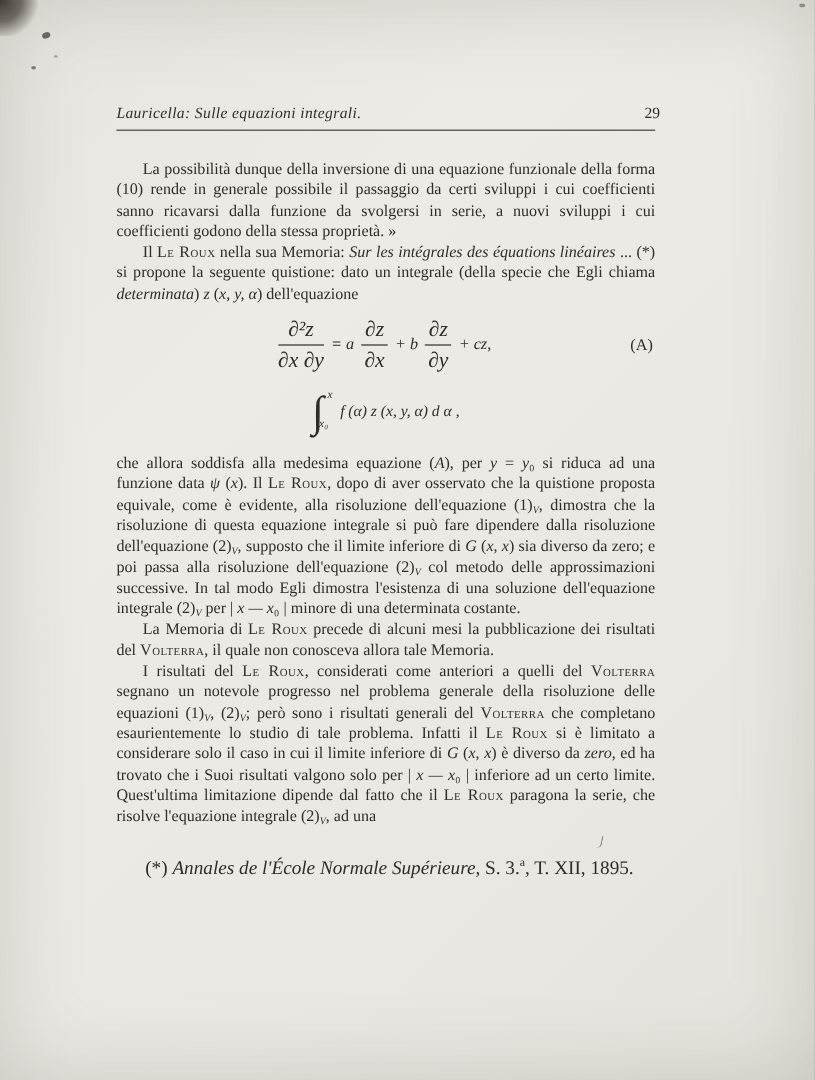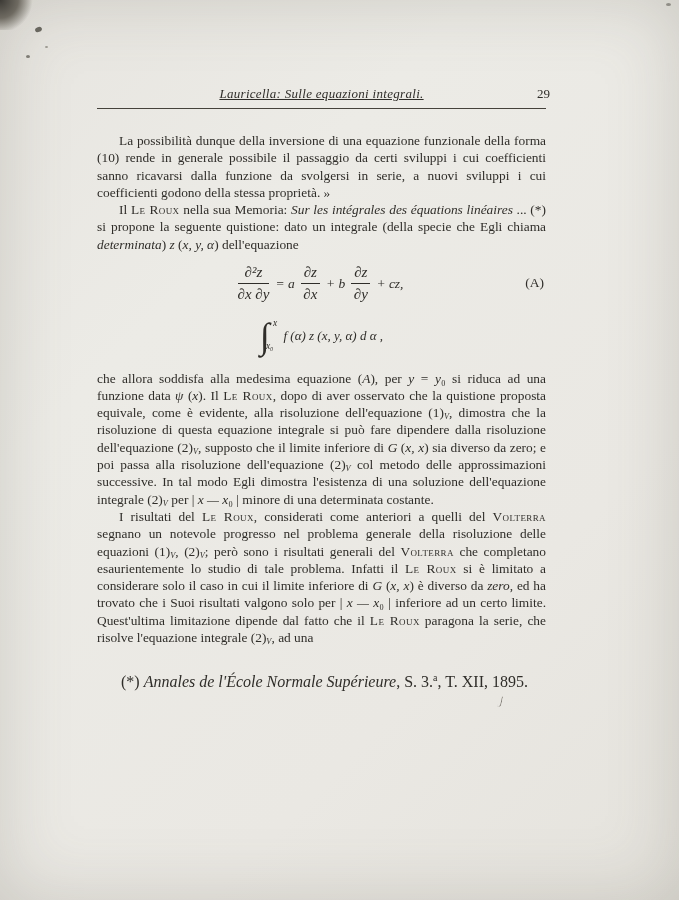--- a/index.html
+++ b/index.html
@@ -28,36 +28,36 @@
   .speck.s4 { right: 8px;  top: 3px;  width: 5px; height: 3px; opacity: .55; }
   .stray-mark {
     position: absolute; left: 498px; top: 696px; width: 3px; height: 11px;
     border-right: 1.5px solid #6a665e; border-radius: 0 0 4px 0;
     transform: rotate(12deg); opacity: .8;
   }
   
   .content { position: absolute; left: 97px; top: 86px; width: 449px; }
   .pg-header { position: relative; height: 18px; }
   .running-title {
-    text-align: center; font-style: italic; font-size: 13px; letter-spacing: .3px; text-decoration: underline;
+    font-style: italic; font-size: 13px; letter-spacing: .3px;
   }
   .page-number { position: absolute; right: -4px; top: 0; font-size: 13px; }
   .header-rule { border: 0; border-top: 1px solid #45423b; margin: 4px 0 0 0; }
   .body-text { margin-top: 23px; font-size: 13.4px; line-height: 17.3px; text-align: justify; }
   .para { margin: 0; }
   .para.indent { text-indent: 22px; }
   .sc { font-variant: small-caps; letter-spacing: .4px; }
   sub { font-size: .62em; vertical-align: -0.3em; line-height: 0; }
   sup { font-size: .62em; line-height: 0; }
   
   .display-eq { position: relative; display: flex; justify-content: center; align-items: center; }
   .display-eq.eq-a   { margin: 10px 0 11px; }
   .display-eq.eq-int { margin: 11px 0 13px; }
   .eq { font-style: italic; font-size: 13.5px; display: inline-flex; align-items: center; }
-  .frac { display: inline-flex; flex-direction: column; text-align: center; font-size: 15px; line-height: 1.25; margin: 0 2px; }
+  .frac { display: inline-flex; flex-direction: column; text-align: center; font-size: 18px; line-height: 1.25; margin: 0 2px; }
   .frac .num { border-bottom: 1px solid #2f2d29; padding: 0 3px 1px; display: block; }
   .frac .den { padding-top: 1px; display: block; }
   .eq-op { padding: 0 4px; white-space: nowrap; }
   .eq-label { position: absolute; right: 2px; top: 50%; transform: translateY(-50%); font-size: 13.5px; }
   .int-group { display: inline-flex; align-items: center; }
   .int-sign { font-size: 36px; font-style: normal; line-height: 40px; }
   .int-limits {
     display: inline-flex; flex-direction: column; justify-content: space-between;
     height: 42px; font-size: 9.5px; font-style: italic; margin-right: 6px;
   }
@@ -121,20 +121,21 @@
           <span class="int-limits">
             <span class="up">x</span>
             <span class="lo">x₀</span>
           </span>
           <span class="int-body">f (α) z (x, y, α) d α ,</span>
         </span>
       </div>
 
       <p class="para">che allora soddisfa alla medesima equazione (<i>A</i>), per <i>y</i> = <i>y</i>₀ si riduca ad una funzione data <i>ψ</i> (<i>x</i>). Il <span class="sc">Le Roux</span>, dopo di aver osservato che la quistione proposta equivale, come è evidente, alla risoluzione dell'equazione (1)<sub><i>V</i></sub>, dimostra che la risoluzione di questa equazione integrale si può fare dipendere dalla risoluzione dell'equazione (2)<sub><i>V</i></sub>, supposto che il limite inferiore di <i>G</i> (<i>x, x</i>) sia diverso da zero; e poi passa alla risoluzione dell'equazione (2)<sub><i>V</i></sub> col metodo delle approssimazioni successive. In tal modo Egli dimostra l'esistenza di una soluzione dell'equazione integrale (2)<sub><i>V</i></sub> per | <i>x — x</i>₀ | minore di una determinata costante.</p>
 
+      <p class="para indent">La Memoria di <span class="sc">Le Roux</span> precede di alcuni mesi la pubblicazione dei risultati del <span class="sc">Volterra</span>, il quale non conosceva allora tale Memoria.</p>
 
       <p class="para indent">I risultati del <span class="sc">Le Roux</span>, considerati come anteriori a quelli del <span class="sc">Volterra</span> segnano un notevole progresso nel problema generale della risoluzione delle equazioni (1)<sub><i>V</i></sub>, (2)<sub><i>V</i></sub>; però sono i risultati generali del <span class="sc">Volterra</span> che completano esaurientemente lo studio di tale problema. Infatti il <span class="sc">Le Roux</span> si è limitato a considerare solo il caso in cui il limite inferiore di <i>G</i> (<i>x, x</i>) è diverso da <i>zero</i>, ed ha trovato che i Suoi risultati valgono solo per | <i>x — x</i>₀ | inferiore ad un certo limite. Quest'ultima limitazione dipende dal fatto che il <span class="sc">Le Roux</span> paragona la serie, che risolve l'equazione integrale (2)<sub><i>V</i></sub>, ad una</p>
 
     </div>
 
     <div class="footnote">(*) <i>Annales de l'École Normale Supérieure</i>, S. 3.<sup>a</sup>, T. XII, 1895.</div>
 
   </div>
 </div>
 

